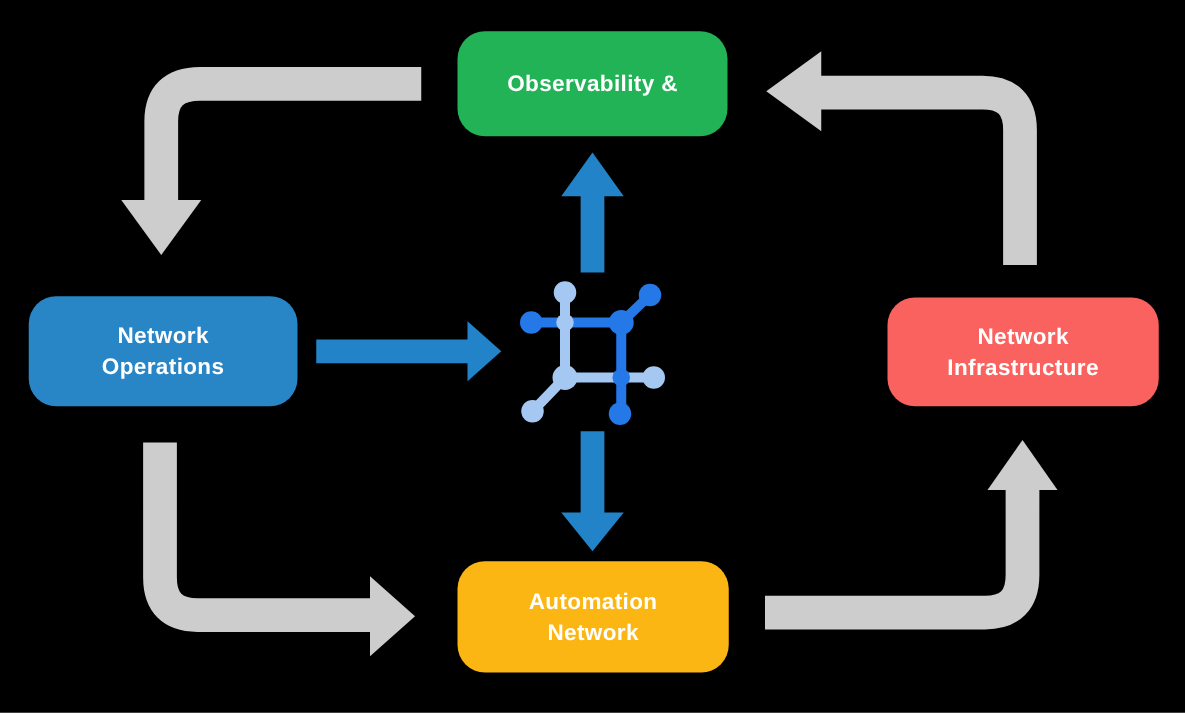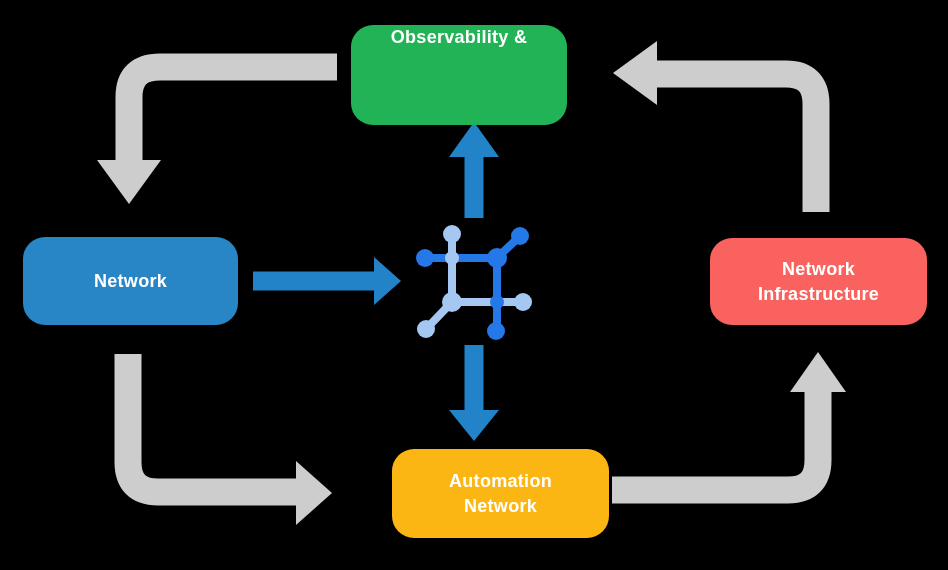--- a/index.html
+++ b/index.html
@@ -23,24 +23,24 @@
     align-items: center;
     justify-content: center;
     text-align: center;
     color: #ffffff;
     font-size: 18px;
     font-weight: 600;
     letter-spacing: 0.3px;
     line-height: 25px;
   }
   .node-box .line { display: block; }
-  #box-observability { left: 351px; top: 25px;  width: 216px; height: 100px; justify-content: space-between; }
+  #box-observability { left: 366px; top: 25px;  width: 216px; height: 84px; }
   #box-operations    { left: 23px;  top: 237px; width: 215px; height: 88px; }
   #box-infrastructure{ left: 710px; top: 238px; width: 217px; height: 87px; }
-  #box-automation    { left: 366px; top: 449px; width: 217px; height: 89px; margin-left: 26px; }
+  #box-automation    { left: 366px; top: 449px; width: 217px; height: 89px; }
 </style>
 </head>
 <body>
 
 <div class="canvas" style="background-color: rgb(0, 0, 0);">
 
   <svg class="arrow-layer" viewBox="0 0 948 570" xmlns="http://www.w3.org/2000/svg">
 
     <g>
       <path d="M 337 67 H 160 Q 129 67 129 97 V 162" fill="none" stroke-width="27" stroke="#cdcdcd"></path>
@@ -105,20 +105,21 @@
       <circle cx="452" cy="258" r="7" stroke="none" fill="#a5c8f3"></circle>
     </g>
   </svg>
 
   <div class="node-box" id="box-observability" style="background-color: rgb(34, 179, 87);">
     <span class="line">Observability &amp;</span>
   </div>
 
   <div class="node-box" id="box-operations" style="background-color: rgb(40, 134, 198);">
     <span class="line">Network</span>
+    <span class="line">Operations</span>
   </div>
 
   <div class="node-box" id="box-infrastructure" style="background-color: rgb(249, 98, 94);">
     <span class="line">Network</span>
     <span class="line">Infrastructure</span>
   </div>
 
   <div class="node-box" id="box-automation" style="background-color: rgb(252, 182, 20);">
     <span class="line">Automation</span>
     <span class="line">Network</span>

